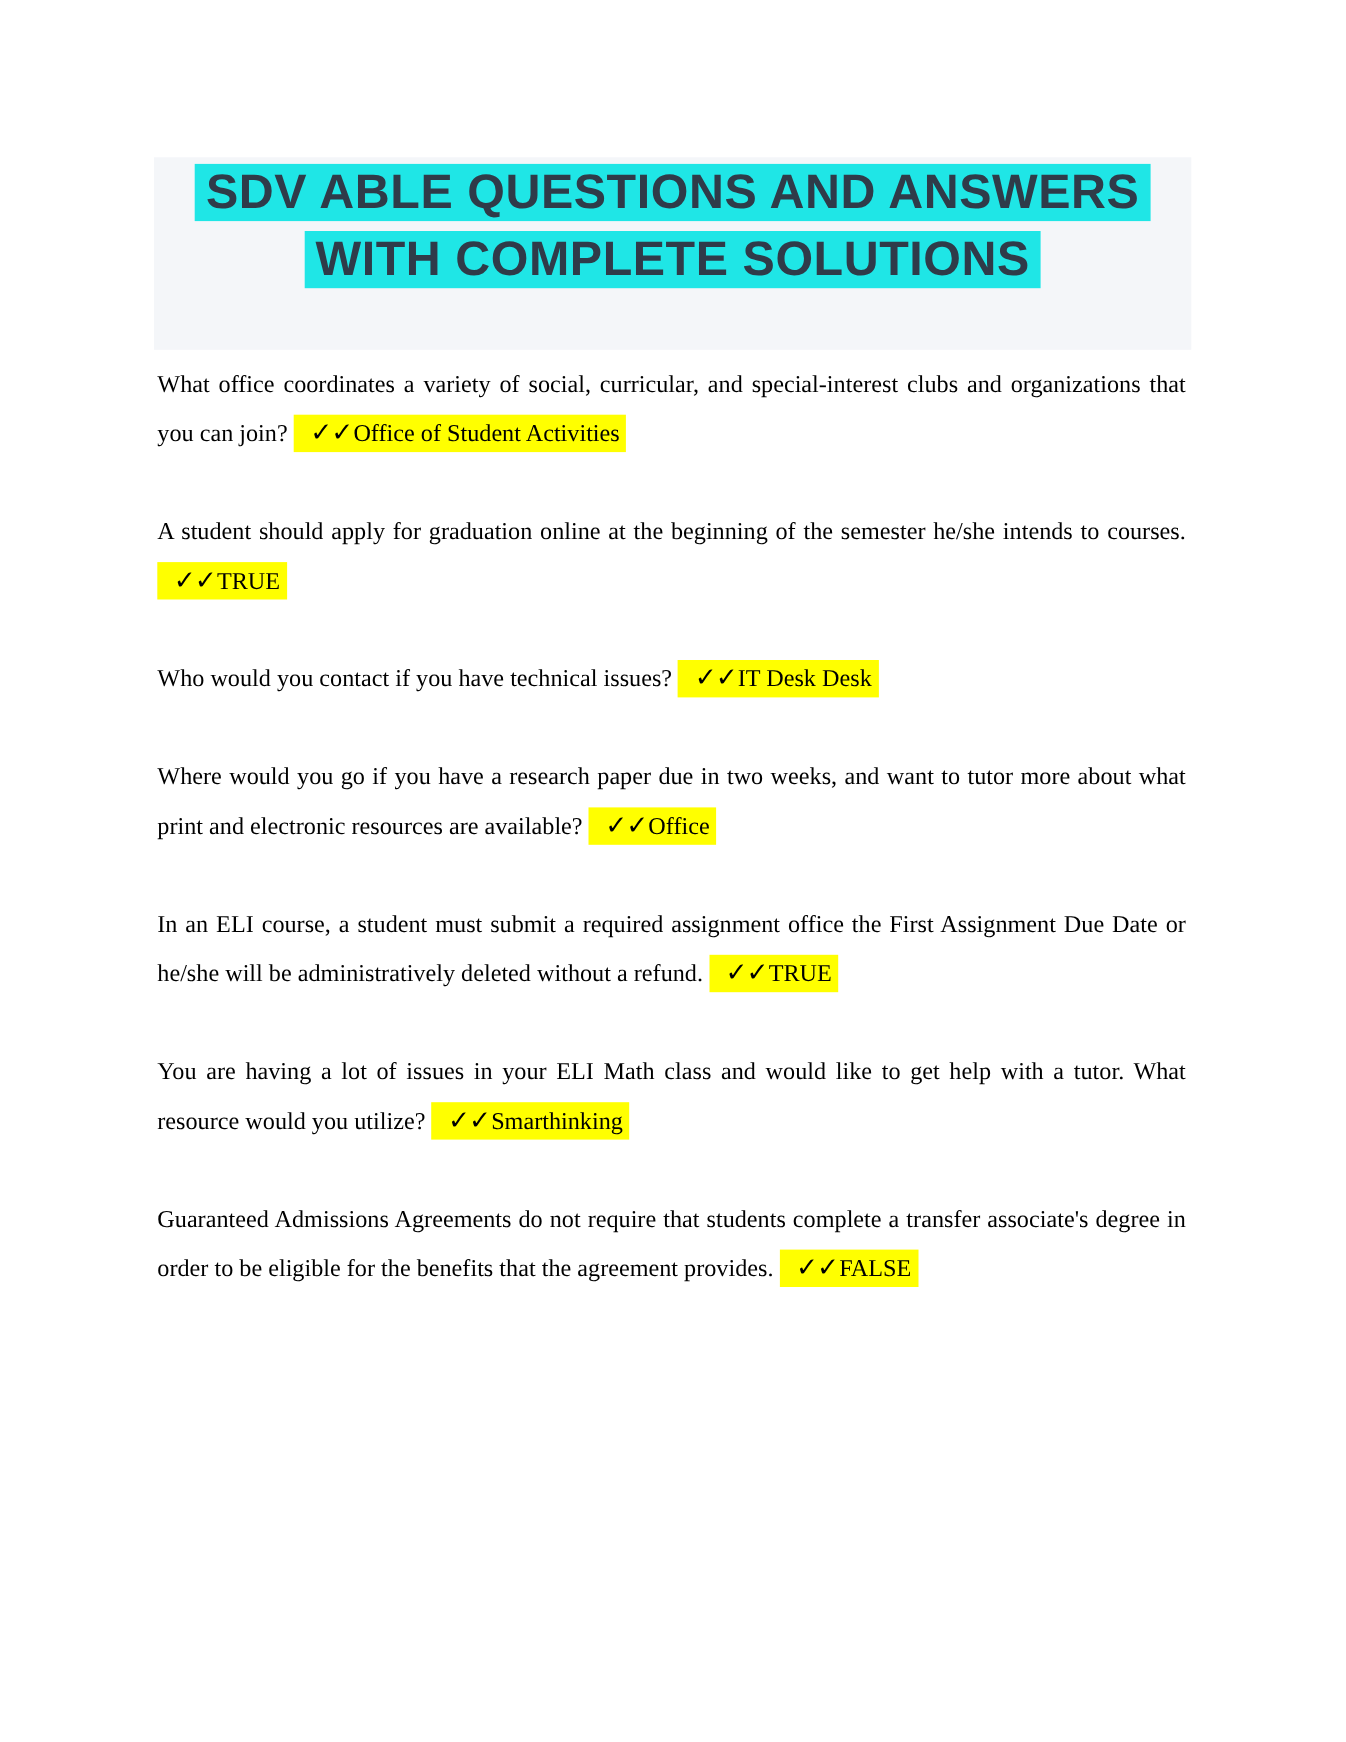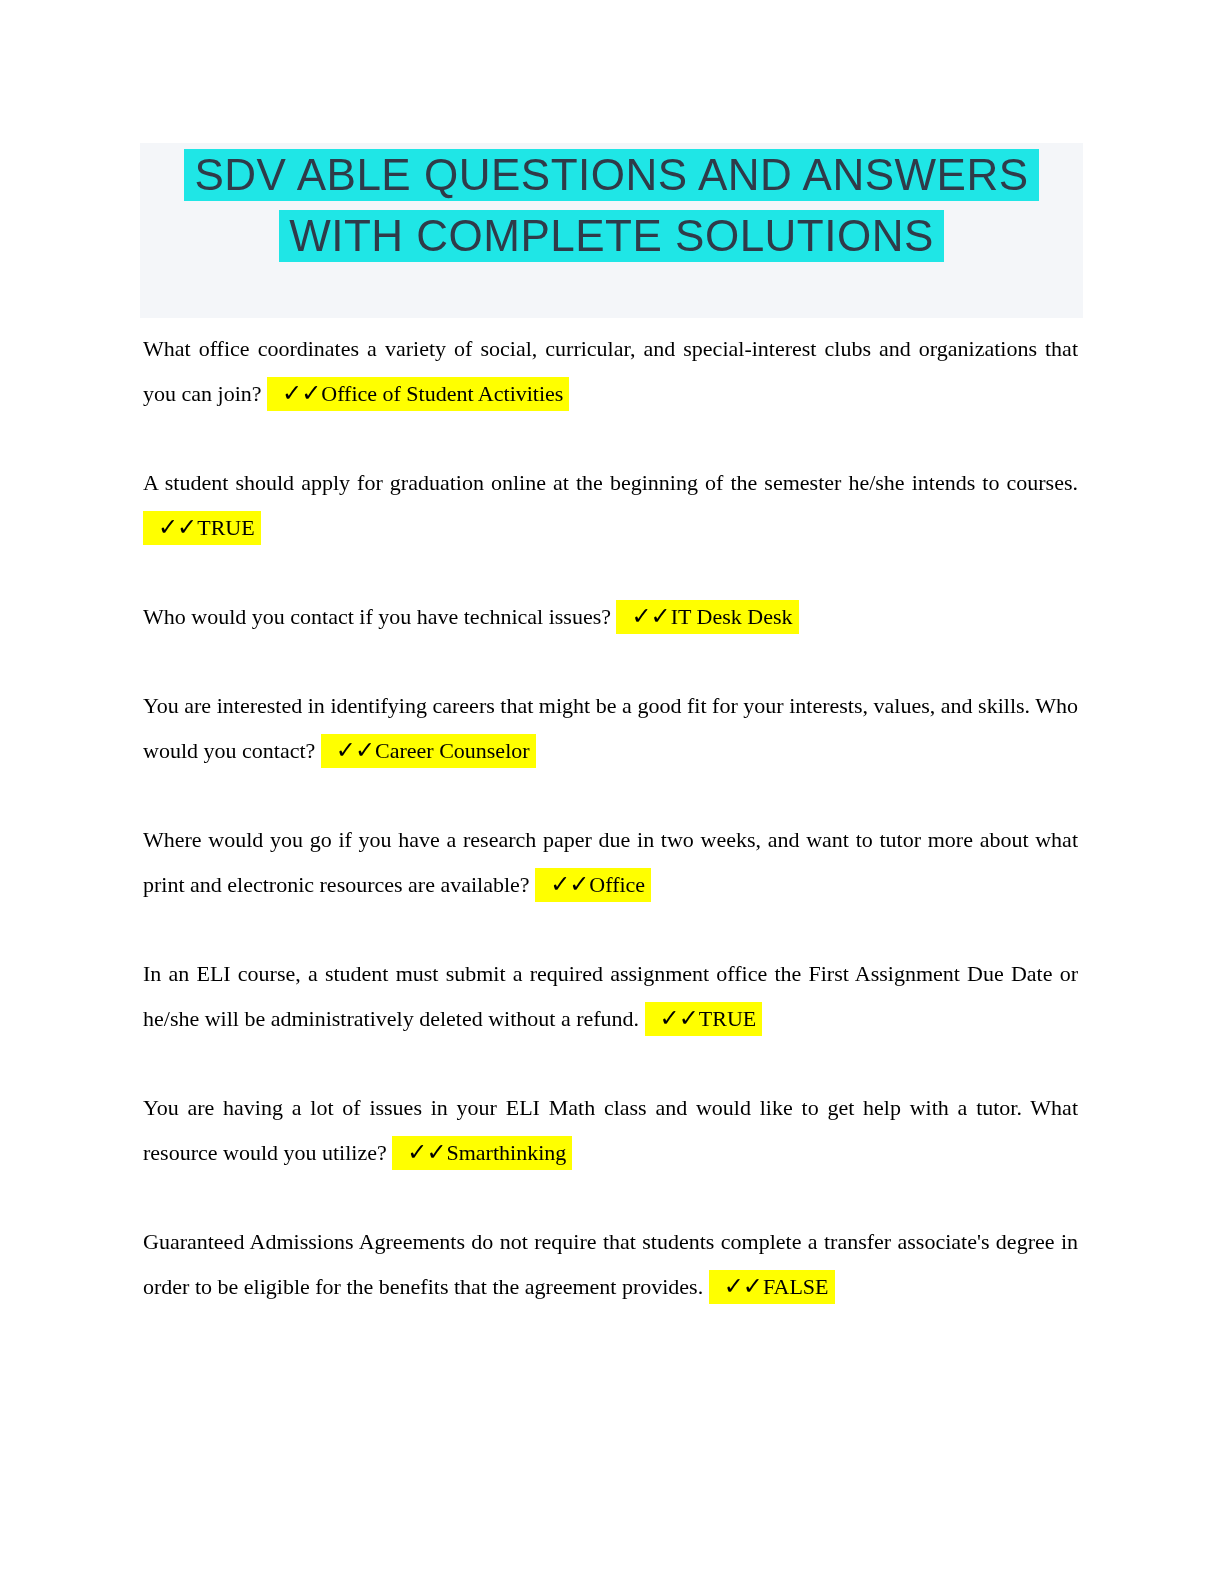--- a/index.html
+++ b/index.html
@@ -20,21 +20,21 @@
   
   .title-block {
     margin: 143px 0 0 140px;
     width: 943px;
     background: #f4f6f9;
     padding: 1px 0 52px 0;
     text-align: center;
   }
   .title-heading {
     font-family: "Liberation Sans", sans-serif;
-    font-weight: normal;
+    font-weight: bold;
     font-size: 44px;
     line-height: 61px;
     letter-spacing: 0.5px;
     color: #2f3b49;
   }
   .title-hl {
     background: #1fe6e6;
     padding: 1px 10px 2px 10px;
     box-decoration-break: clone;
     -webkit-box-decoration-break: clone;
@@ -88,24 +88,20 @@
       <span>A student should apply for graduation online at the beginning of the semester he/she intends to courses.</span>
       <span class="answer-hl"><span class="checks">✓✓</span><span>TRUE</span></span>
     </p>
 
     <p class="qa-item">
       <span>Who would you contact if you have technical issues?</span>
       <span class="answer-hl"><span class="checks">✓✓</span><span>IT Desk Desk</span></span>
     </p>
 
 
-    <p class="qa-item">
-      <span>You are interested in identifying careers that might be a good fit for your interests, values, and skills. Who would you contact?</span>
-      <span class="answer-hl"><span class="checks">✓✓</span><span>Career Counselor</span></span>
-    </p>
 
     <p class="qa-item">
       <span>Where would you go if you have a research paper due in two weeks, and want to tutor more about what print and electronic resources are available?</span>
       <span class="answer-hl"><span class="checks">✓✓</span><span>Office</span></span>
     </p>
 
     <p class="qa-item">
       <span>In an ELI course, a student must submit a required assignment office the First Assignment Due Date or he/she will be administratively deleted without a refund.</span>
       <span class="answer-hl"><span class="checks">✓✓</span><span>TRUE</span></span>
     </p>

